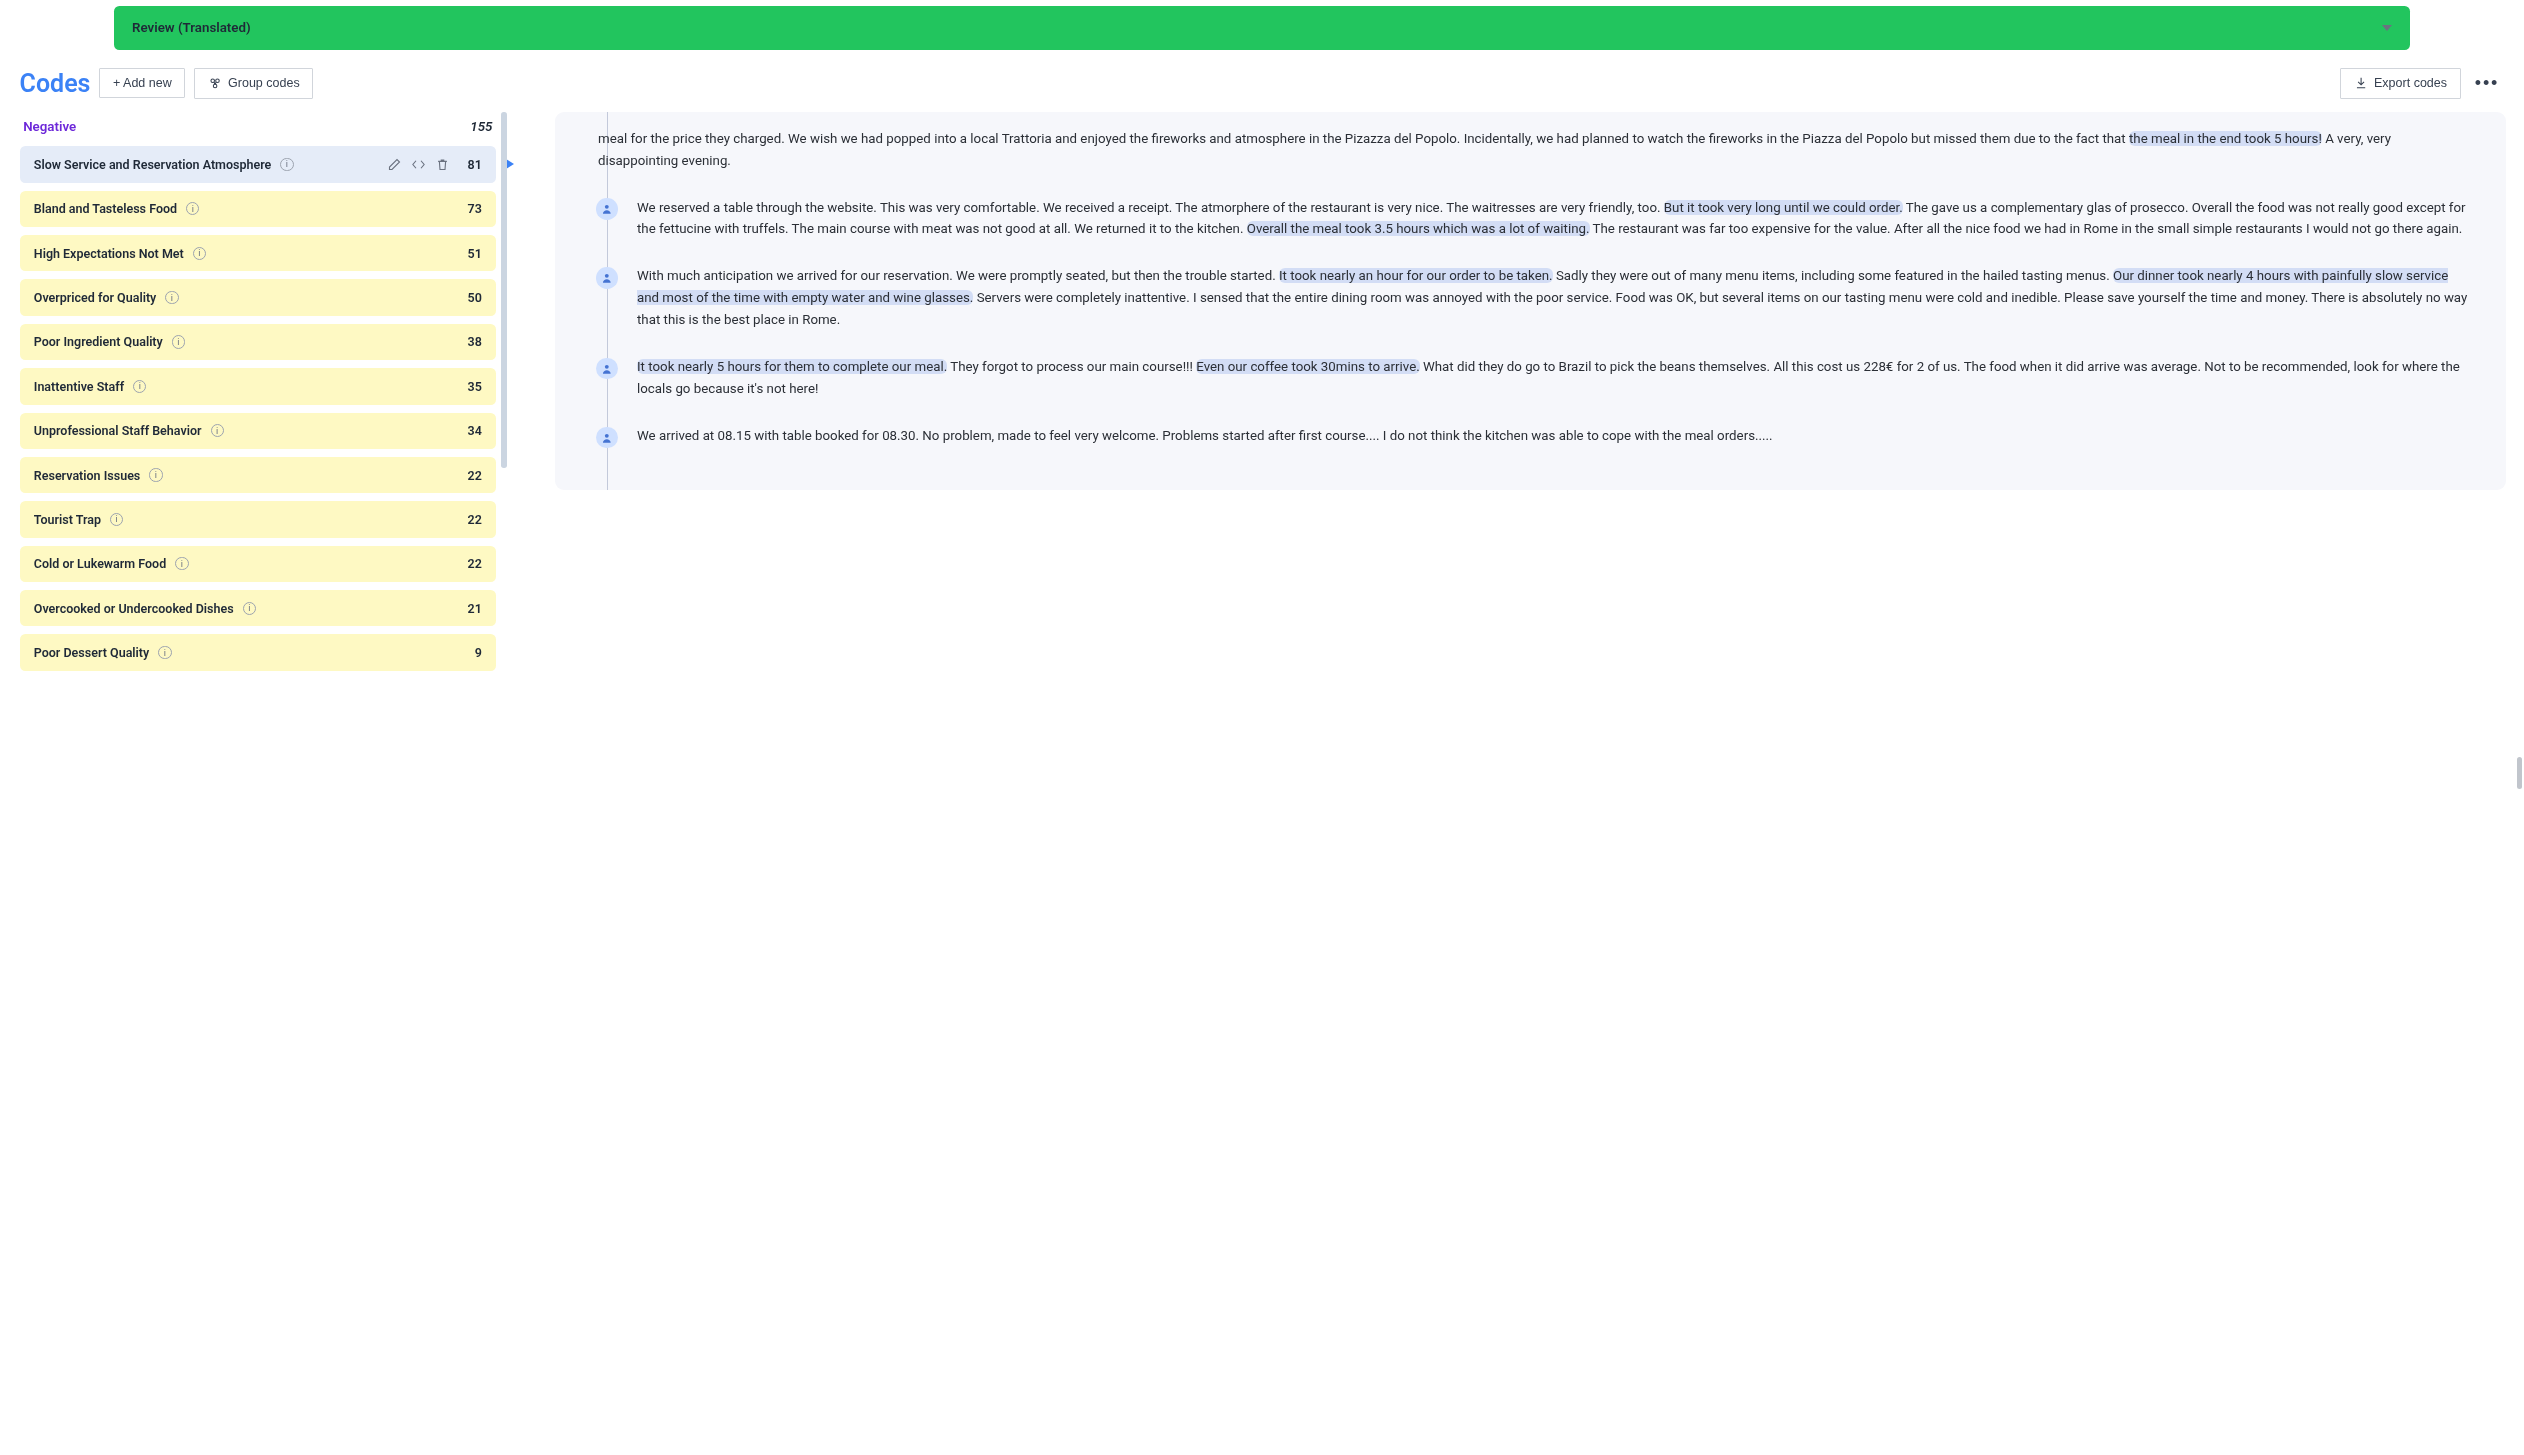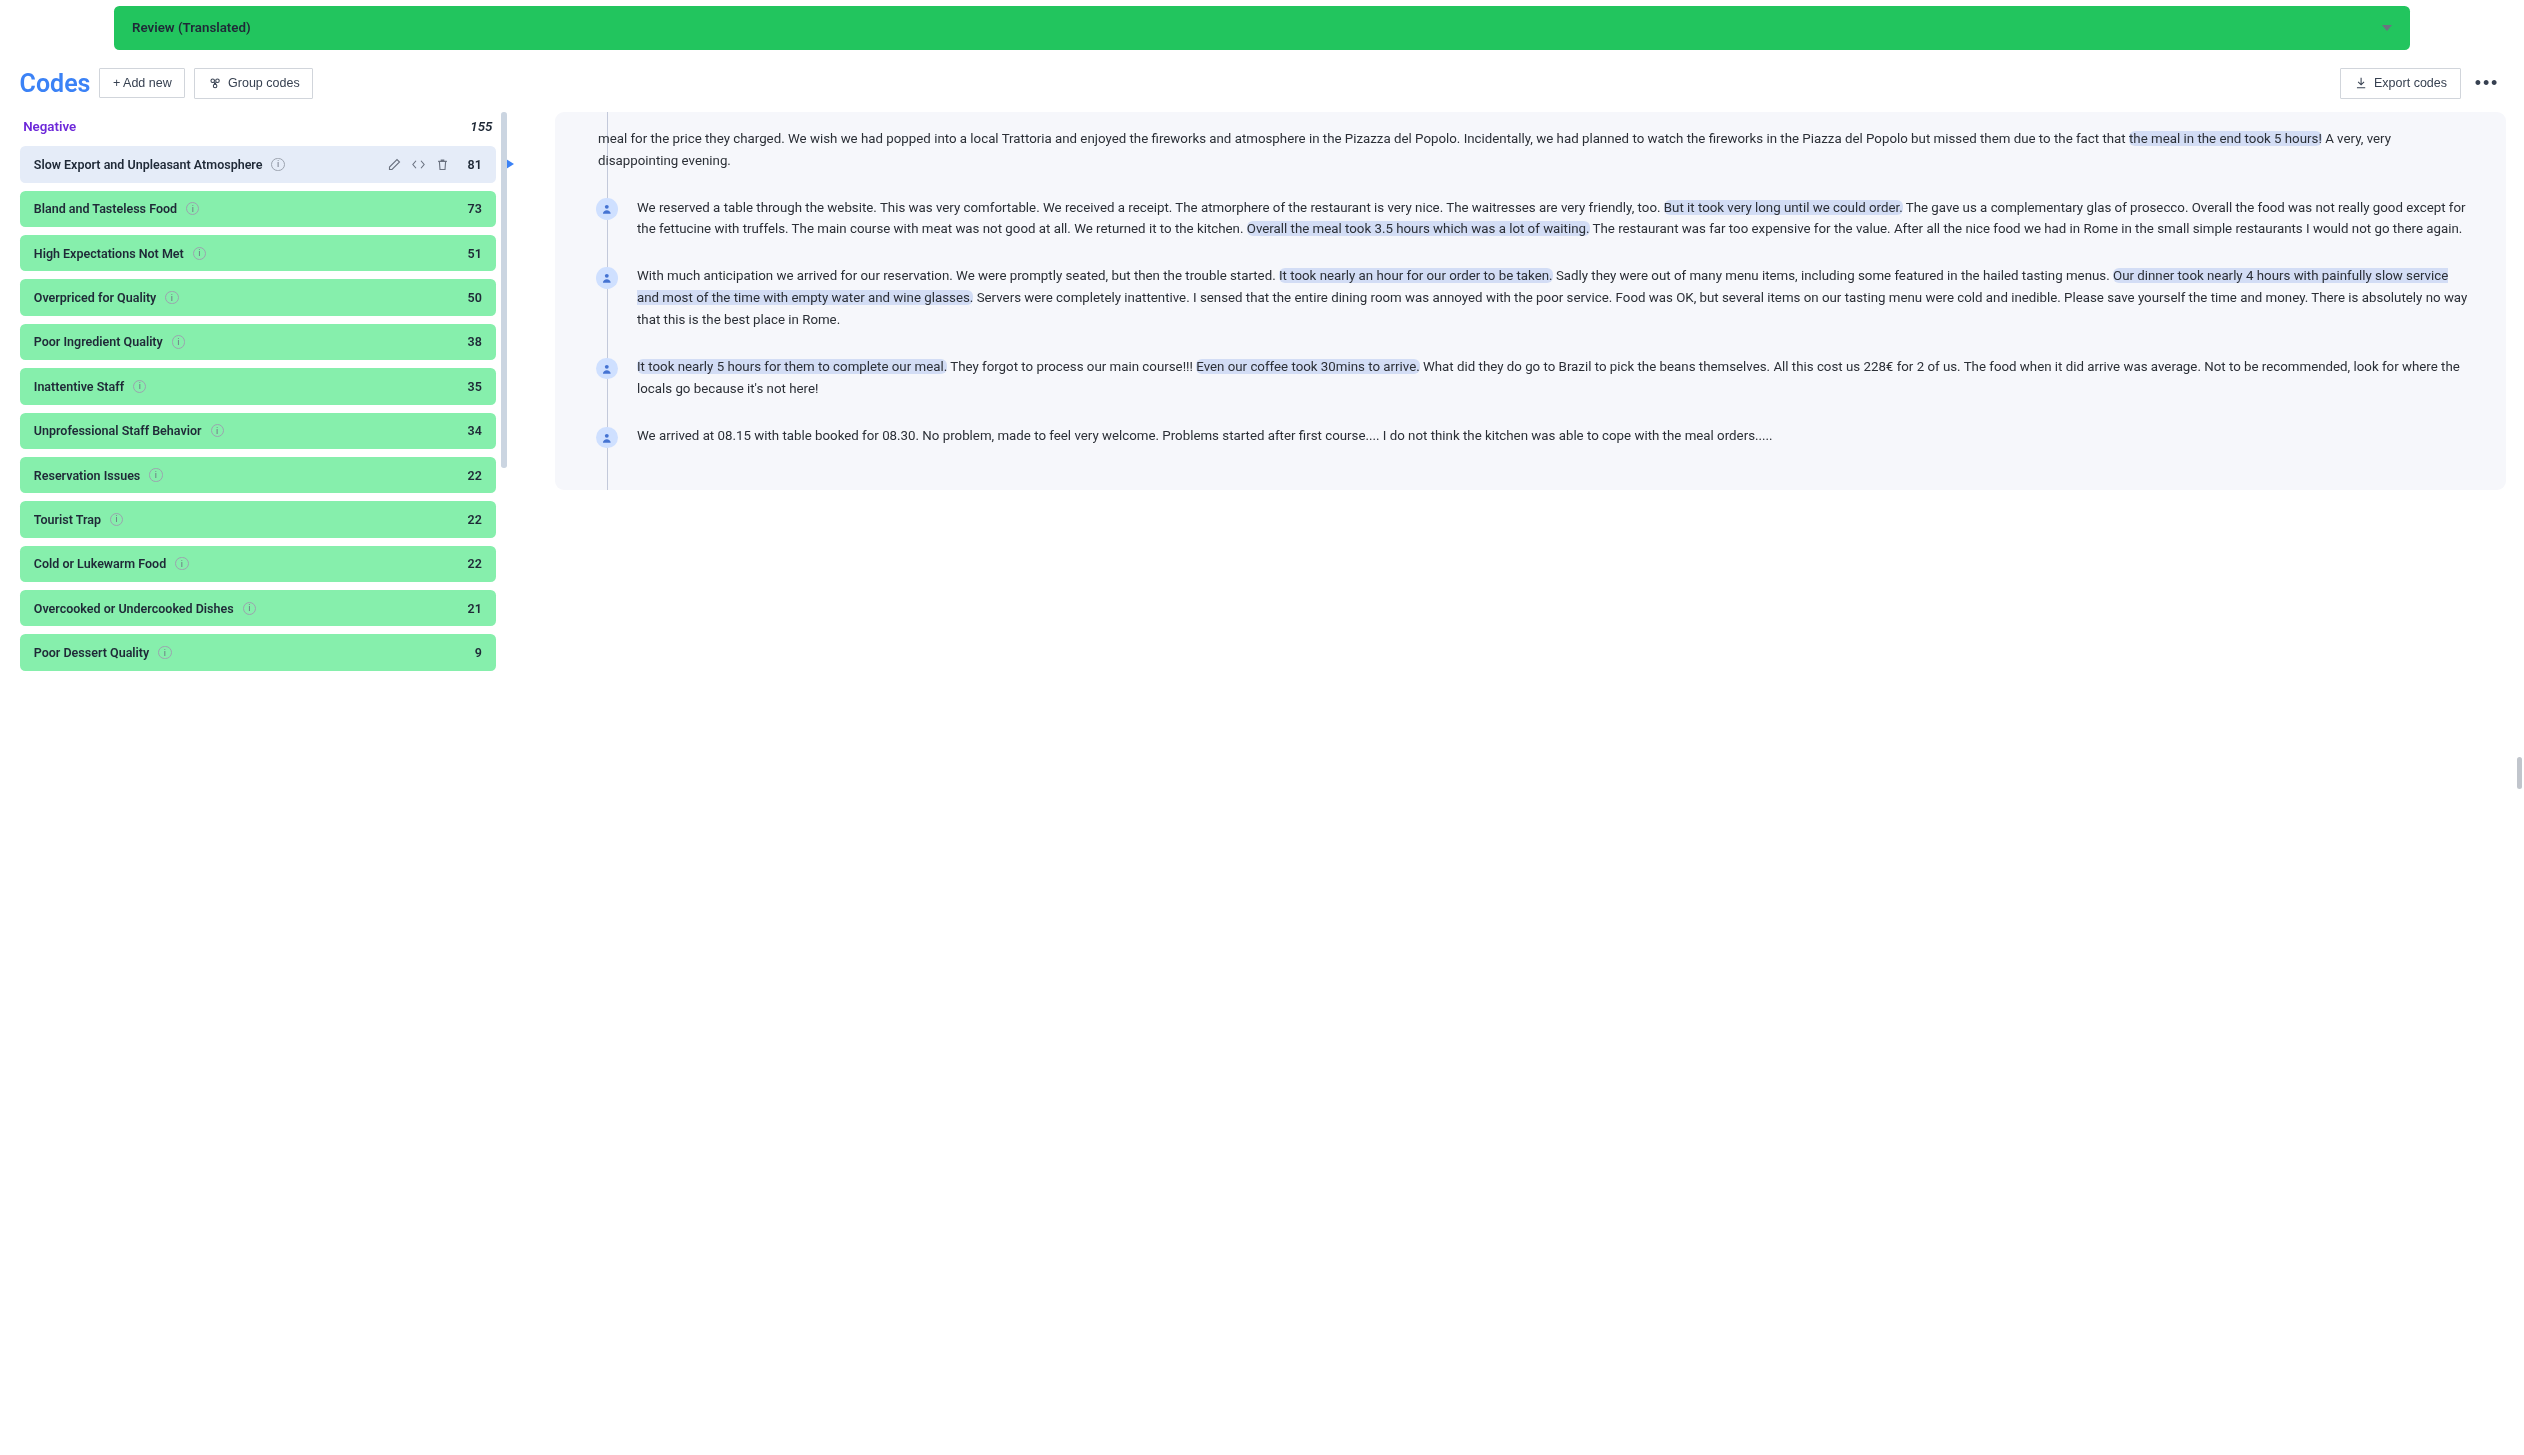--- a/index.html
+++ b/index.html
@@ -110,21 +110,21 @@
   font-weight: 600;
   font-size: 13.3px;
   font-style: italic;
 }
 .codes-list {
   display: flex;
   flex-direction: column;
   gap: 8px;
 }
 .code-item {
-  background: #86efac;
+  background: #fef9c3;
   border-radius: 5.3px;
   padding: 10.7px 14.2px;
   display: flex;
   align-items: center;
   gap: 9px;
   position: relative;
 }
 .code-item.selected {
   background: #e5ecf8;
 }
@@ -262,21 +262,21 @@
   </div>
 
   <div class="content">
     <div class="sidebar">
       <div class="category-row">
         <span class="category-name">Negative</span>
         <span class="category-count">155</span>
       </div>
       <div class="codes-list" id="codes-list">
           <div class="code-item selected">
-            <span class="code-label">Slow Export and Unpleasant Atmosphere</span>
+            <span class="code-label">Slow Service and Reservation Atmosphere</span>
             <span class="info-badge">i</span>
             <div class="code-actions">
       <svg class="icon" viewBox="0 0 24 24" fill="none" stroke="currentColor" stroke-width="1.8">
                 <path d="M4 20h4L20 8l-4-4L4 16v4z"></path>
               </svg>
       <svg class="icon" viewBox="0 0 24 24" fill="none" stroke="currentColor" stroke-width="1.8">
                 <path d="M8 6l-5 6 5 6M16 6l5 6-5 6"></path>
               </svg>
       <svg class="icon" viewBox="0 0 24 24" fill="none" stroke="currentColor" stroke-width="1.8">
                 <path d="M5 7h14M10 7V5h4v2M7 7l1 13h8l1-13"></path>

